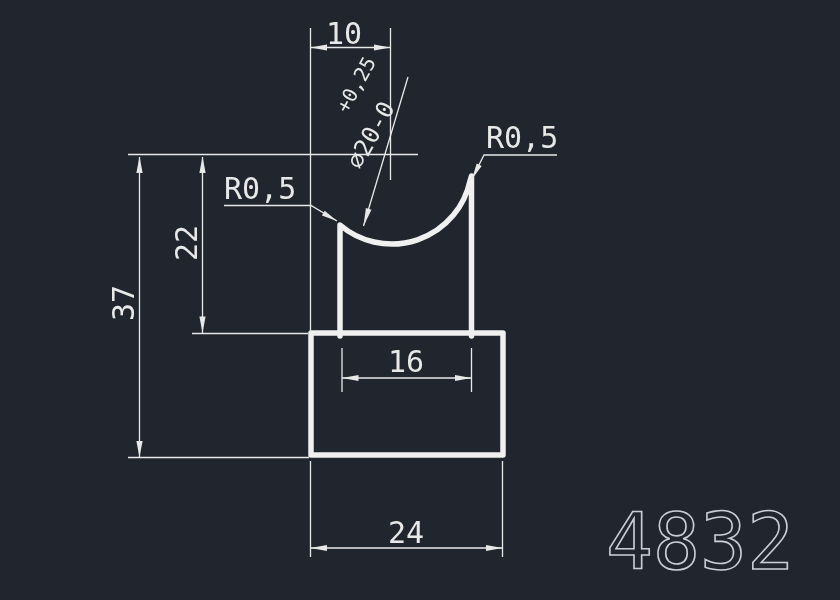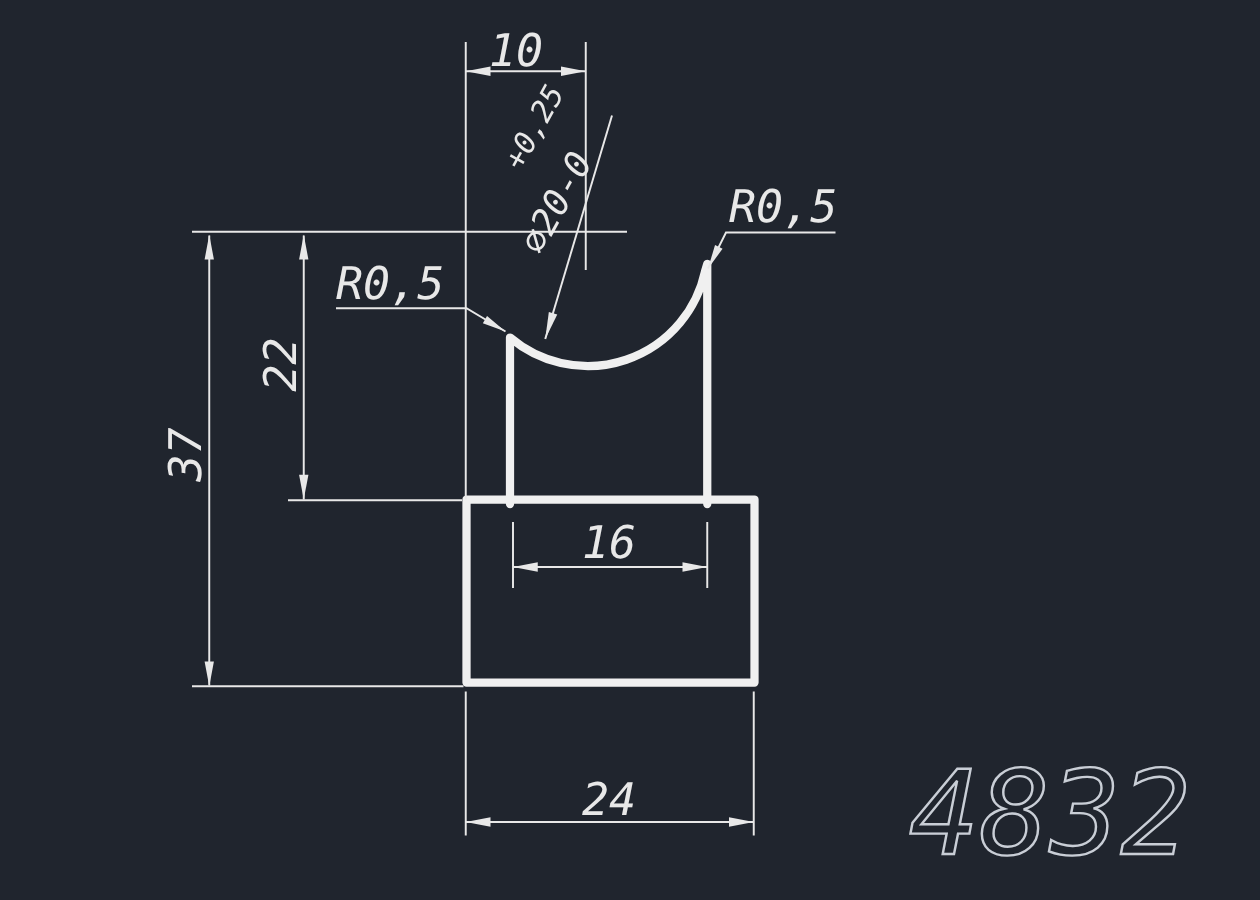--- a/index.html
+++ b/index.html
@@ -1,17 +1,17 @@
 <!DOCTYPE html>
 <html><head>
 <meta charset="utf-8">
 <style>
   html,body{margin:0;padding:0;background:#20252e;}
   .stage{position:relative;width:840px;height:600px;background:#20252e;overflow:hidden;
-         font-family:"DejaVu Sans Mono", monospace;font-style:italic;}
+         font-family:"DejaVu Sans Mono", monospace;}
   svg{display:block;}
   .outline{stroke:#f0f0f0;stroke-width:5.5;fill:none;stroke-linejoin:round;stroke-linecap:round;}
   .dimline{stroke:#e8e8e8;stroke-width:1.3;fill:none;stroke-linecap:butt;}
   .arrow{fill:#e8e8e8;stroke:none;}
   .dimtext{fill:#e8e8e8;font-family:"DejaVu Sans Mono", monospace;font-size:30px;}
   .toltext{fill:#e8e8e8;font-family:"DejaVu Sans Mono", monospace;font-size:20px;}
   .diatext{fill:#e8e8e8;font-family:"DejaVu Sans Mono", monospace;font-size:24px;}
   .partnum{fill:none;stroke:#c9ced6;stroke-width:1.6;font-family:"DejaVu Sans Mono", monospace;
            font-size:78px;}
 </style>

